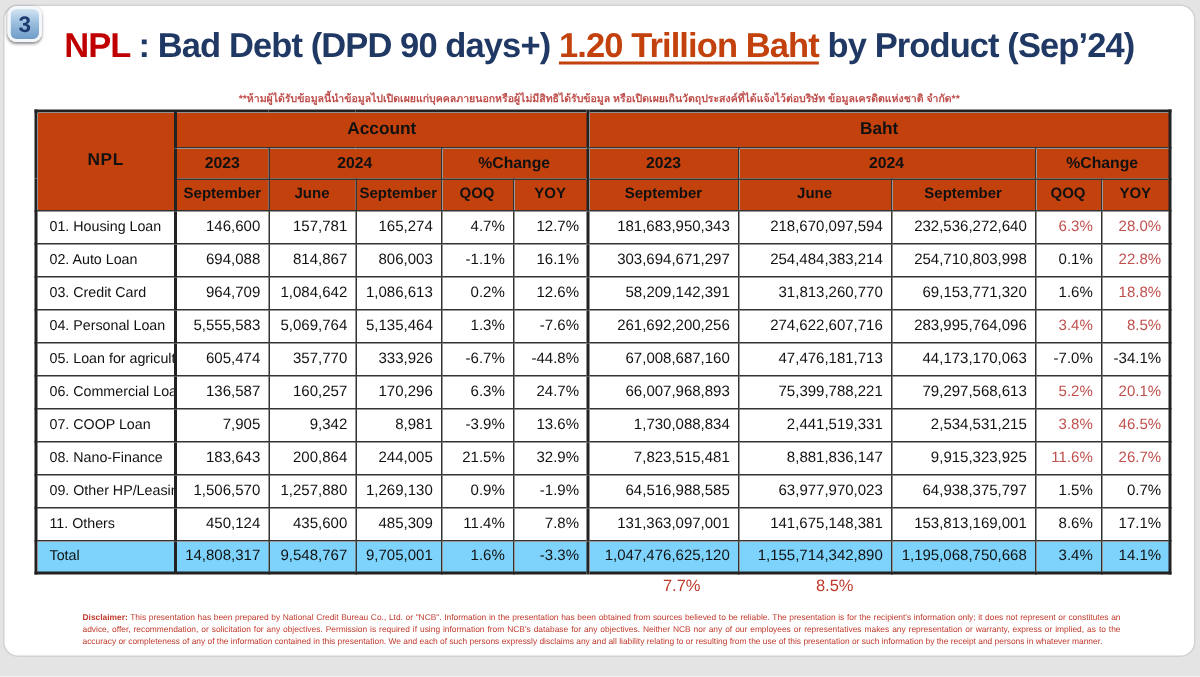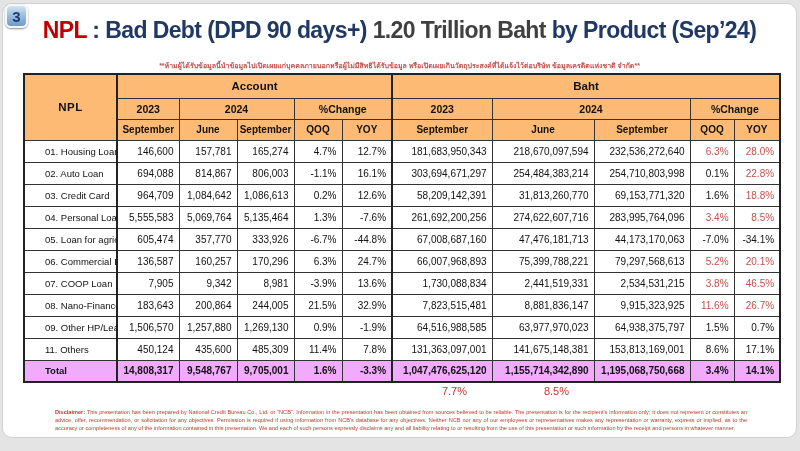--- a/index.html
+++ b/index.html
@@ -24,45 +24,45 @@
     color:#1c3a6e; font-size:15px; font-weight:bold;
     display:flex; align-items:center; justify-content:center;
     z-index:5;
   }
   .title {
     position:absolute; left:0; top:13px; width:100%;
     text-align:center; font-size:23px; font-weight:bold;
     letter-spacing:-0.6px; color:#1f3864; white-space:nowrap;
   }
   .title .npl { color:#c00000; }
-  .title .hl { color:#404040; text-underline-offset:3px; }
+  .title .hl { color:#c2410c; text-decoration:underline; text-underline-offset:3px; }
   .subtitle {
     position:absolute; left:0; top:56px; width:100%;
     text-align:center; font-size:7px; color:#c0504d; font-weight:bold;
   }
   .tbl-wrap { position:absolute; left:20px; top:69px; width:756px; }
   table {
     width:756px; table-layout:fixed; border-collapse:collapse;
     border:2px solid #222;
   }
   td, th {
     border:1px solid #333;
     font-size:10px; color:#111;
     overflow:hidden; white-space:nowrap;
   }
-  th { background:#fdba74; font-weight:bold; text-align:center; }
+  th { background:#c2410c; font-weight:bold; text-align:center; }
   tr.h1 th { height:24px; font-size:11.5px; }
   tr.h2 th { height:21px; font-size:10.5px; }
   tr.h3 th { height:21px; font-size:10px; }
   th.corner { font-size:20px; letter-spacing:.5px; }
   tbody tr { height:22px; }
-  td.lbl  { text-align:left; padding-left:20px; font-size:9.5px; }
+  td.lbl  { text-align:left; padding-left:8px; font-size:9.5px; }
   td.num  { text-align:right; padding-right:5px; }
   td.red  { color:#c0504d; }
-  tr.total td { background:#f0abfc; font-weight:bold; }
+  tr.total td { background:#7dd3fc; font-weight:normal; }
   .sec-l { border-left:2px solid #222 !important; }
   .pct-row {
     position:absolute; left:20px; top:381px; width:756px; height:16px;
     display:flex;
   }
   .pct-row .sp1 { width:368px; }
   .pct { font-size:11px; font-weight:normal; color:#c0392b; text-align:right; padding-right:24px; }
   .pct.c1 { width:100px; } .pct.c2 { width:102px; } .pct.c3 { width:96px; }
   .disclaimer {
     position:absolute; left:52px; top:404px; width:692px;

